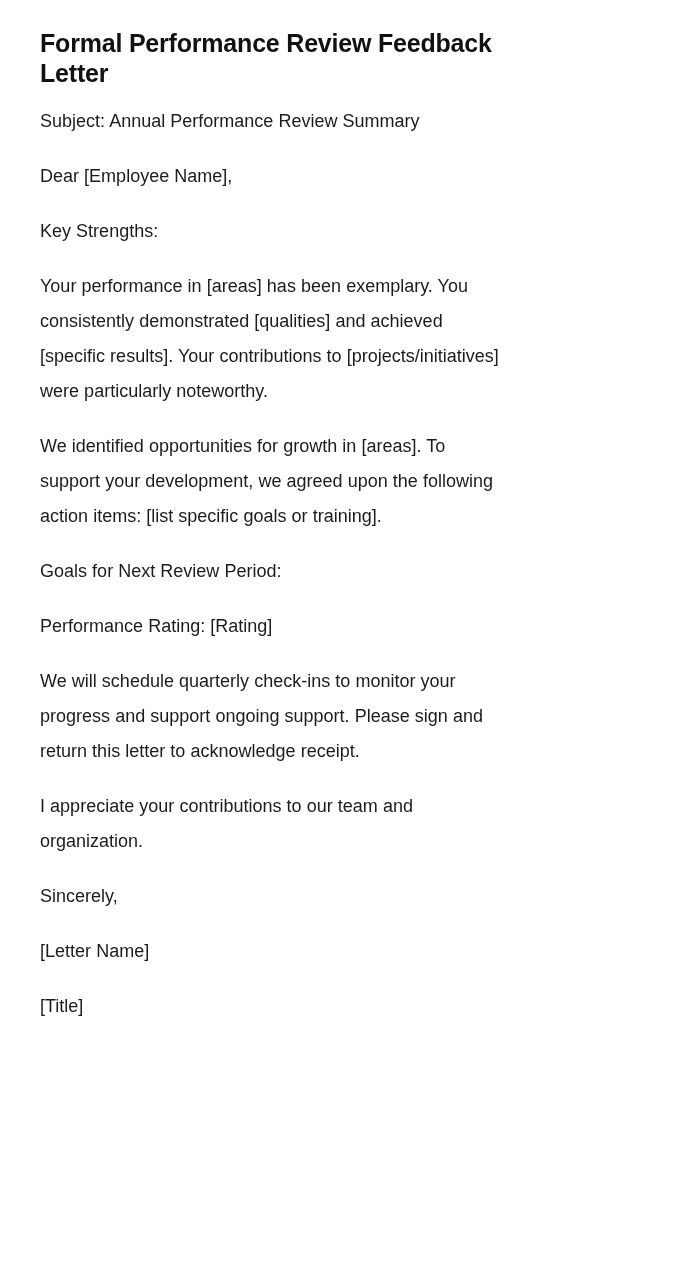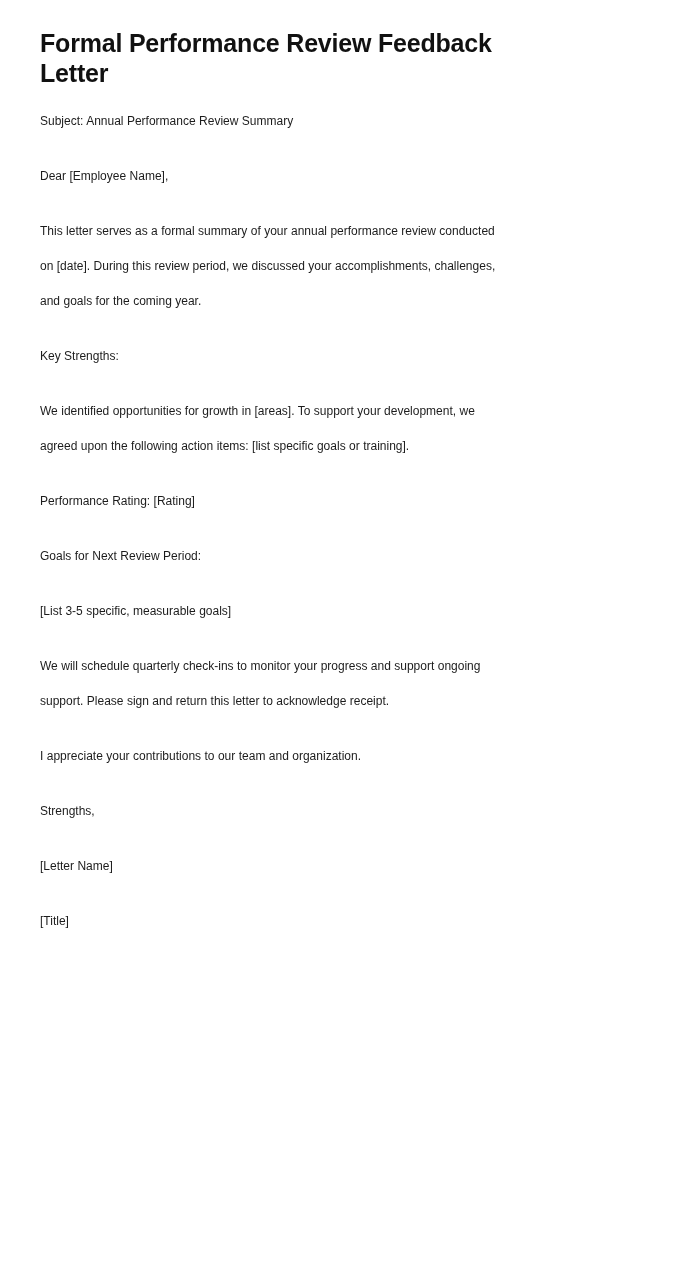--- a/index.html
+++ b/index.html
@@ -24,21 +24,21 @@
   .doc-title {
     font-size: 25px;
     font-weight: 700;
     line-height: 30px;
     letter-spacing: -0.2px;
     color: #111111;
     margin: 4px 0 16px 0;
     font-stretch: condensed;
   }
   .para {
-    font-size: 12px;
+    font-size: 18px;
     line-height: 35px;
     font-weight: 400;
     color: #1c1c1c;
     margin: 4px 0 20px 0;
     max-width: 600px;
     word-spacing: 0.1px;
   }
   .para:last-child {
     margin-bottom: 0;
   }
@@ -47,37 +47,36 @@
 <body>
 
 <div class="page">
 
   <h1 class="doc-title">Formal Performance Review Feedback Letter</h1>
 
   <p class="para">Subject: Annual Performance Review Summary</p>
 
   <p class="para">Dear [Employee Name],</p>
 
-  <p class="para">This letter serves as a formal summary of your annual performance review conducted on [date]. During this review period, we discussed your accomplishments, challenges, and goals for the coming year.</p>
 
   <p class="para">Key Strengths:</p>
 
+  <p class="para">Your performance in [areas] has been exemplary. You consistently demonstrated [qualities] and achieved [specific results]. Your contributions to [projects/initiatives] were particularly noteworthy.</p>
 
 
   <p class="para">We identified opportunities for growth in [areas]. To support your development, we agreed upon the following action items: [list specific goals or training].</p>
 
+  <p class="para">Goals for Next Review Period:</p>
+
   <p class="para">Performance Rating: [Rating]</p>
 
-  <p class="para">Goals for Next Review Period:</p>
-
-  <p class="para">[List 3-5 specific, measurable goals]</p>
 
   <p class="para">We will schedule quarterly check-ins to monitor your progress and support ongoing support. Please sign and return this letter to acknowledge receipt.</p>
 
   <p class="para">I appreciate your contributions to our team and organization.</p>
 
-  <p class="para">Strengths,</p>
+  <p class="para">Sincerely,</p>
 
   <p class="para">[Letter Name]</p>
 
   <p class="para">[Title]</p>
 
 </div>
 
 </body></html>

